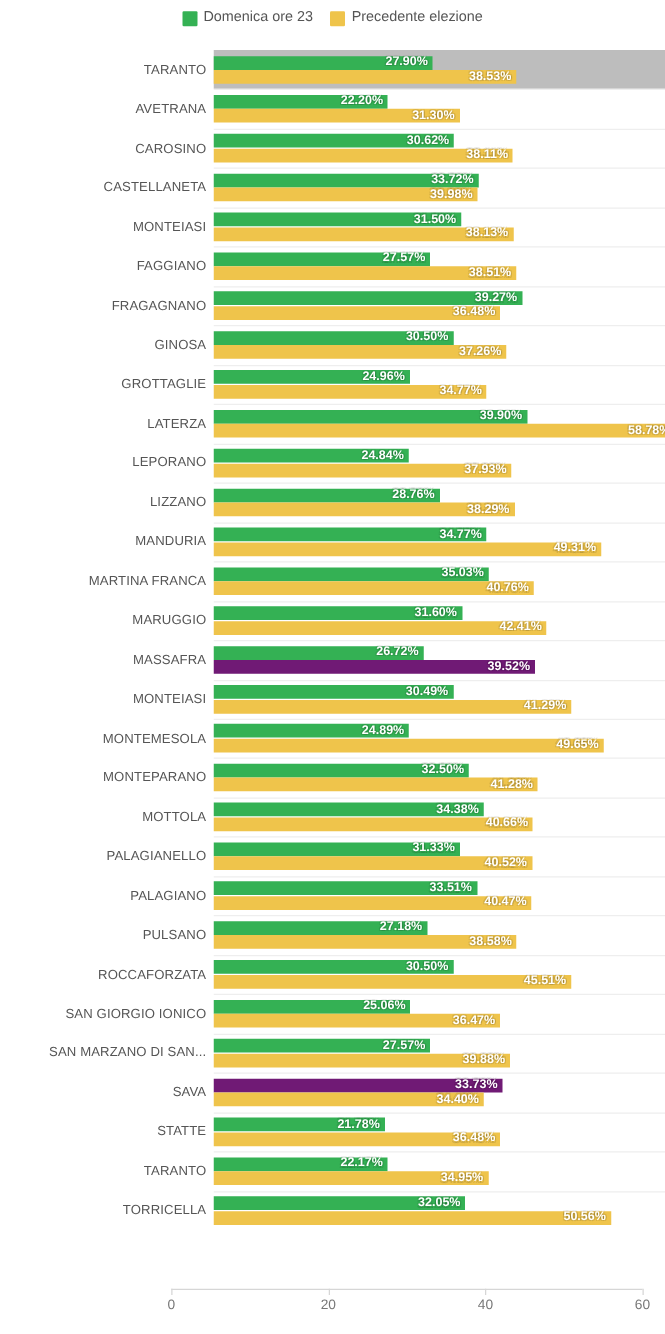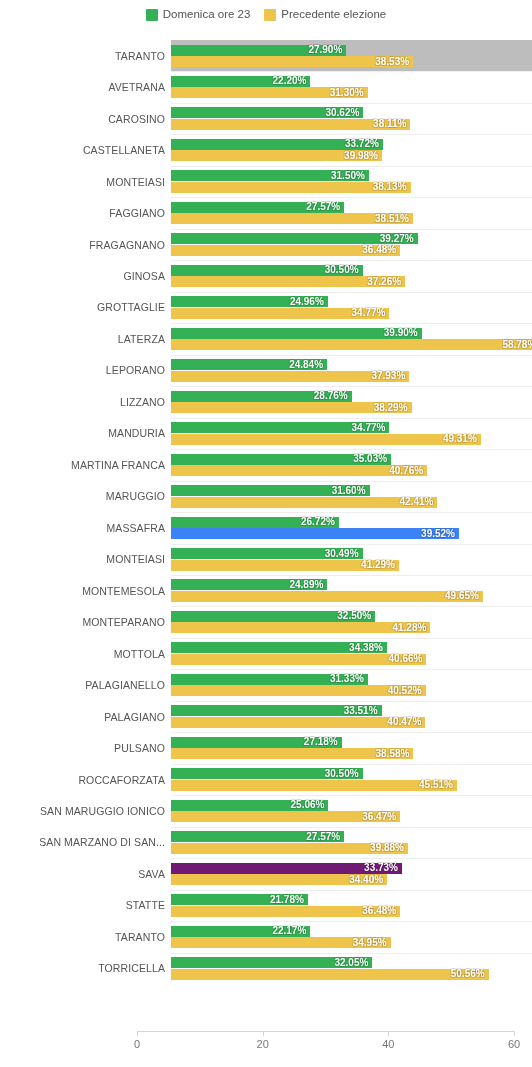--- a/index.html
+++ b/index.html
@@ -373,33 +373,33 @@
             </div>
           </div>
         </div>
         <div class="row">
           <div class="row-gridline"></div>
           <div class="row-label">MASSAFRA</div>
           <div class="bars">
             <div class="bar green" style="width: 167.891px; background: rgb(52, 177, 84);">
               <span class="bar-value">26.72%</span>
             </div>
-            <div class="bar yellow" style="width: 288px; background: #3b82f6;">
+            <div class="bar yellow" style="width: 257px; background: #701a75;">
               <span class="bar-value">39.52%</span>
             </div>
           </div>
         </div>
         <div class="row">
           <div class="row-gridline"></div>
           <div class="row-label">MONTEIASI</div>
           <div class="bars">
             <div class="bar green" style="width: 191.579px; background: rgb(52, 177, 84);">
               <span class="bar-value">30.49%</span>
             </div>
-            <div class="bar yellow" style="width: 228px; background: rgb(239, 196, 75);">
+            <div class="bar yellow" style="width: 286px; background: rgb(239, 196, 75);">
               <span class="bar-value">41.29%</span>
             </div>
           </div>
         </div>
         <div class="row">
           <div class="row-gridline"></div>
           <div class="row-label">MONTEMESOLA</div>
           <div class="bars">
             <div class="bar green" style="width: 156.392px; background: rgb(52, 177, 84);">
               <span class="bar-value">24.89%</span>
@@ -476,21 +476,21 @@
             <div class="bar green" style="width: 191.642px; background: rgb(52, 177, 84);">
               <span class="bar-value">30.50%</span>
             </div>
             <div class="bar yellow" style="width: 285.954px; background: rgb(239, 196, 75);">
               <span class="bar-value">45.51%</span>
             </div>
           </div>
         </div>
         <div class="row">
           <div class="row-gridline"></div>
-          <div class="row-label">SAN MARUGGIO IONICO</div>
+          <div class="row-label">SAN GIORGIO IONICO</div>
           <div class="bars">
             <div class="bar green" style="width: 157.46px; background: rgb(52, 177, 84);">
               <span class="bar-value">25.06%</span>
             </div>
             <div class="bar yellow" style="width: 229.153px; background: rgb(239, 196, 75);">
               <span class="bar-value">36.47%</span>
             </div>
           </div>
         </div>
         <div class="row">

